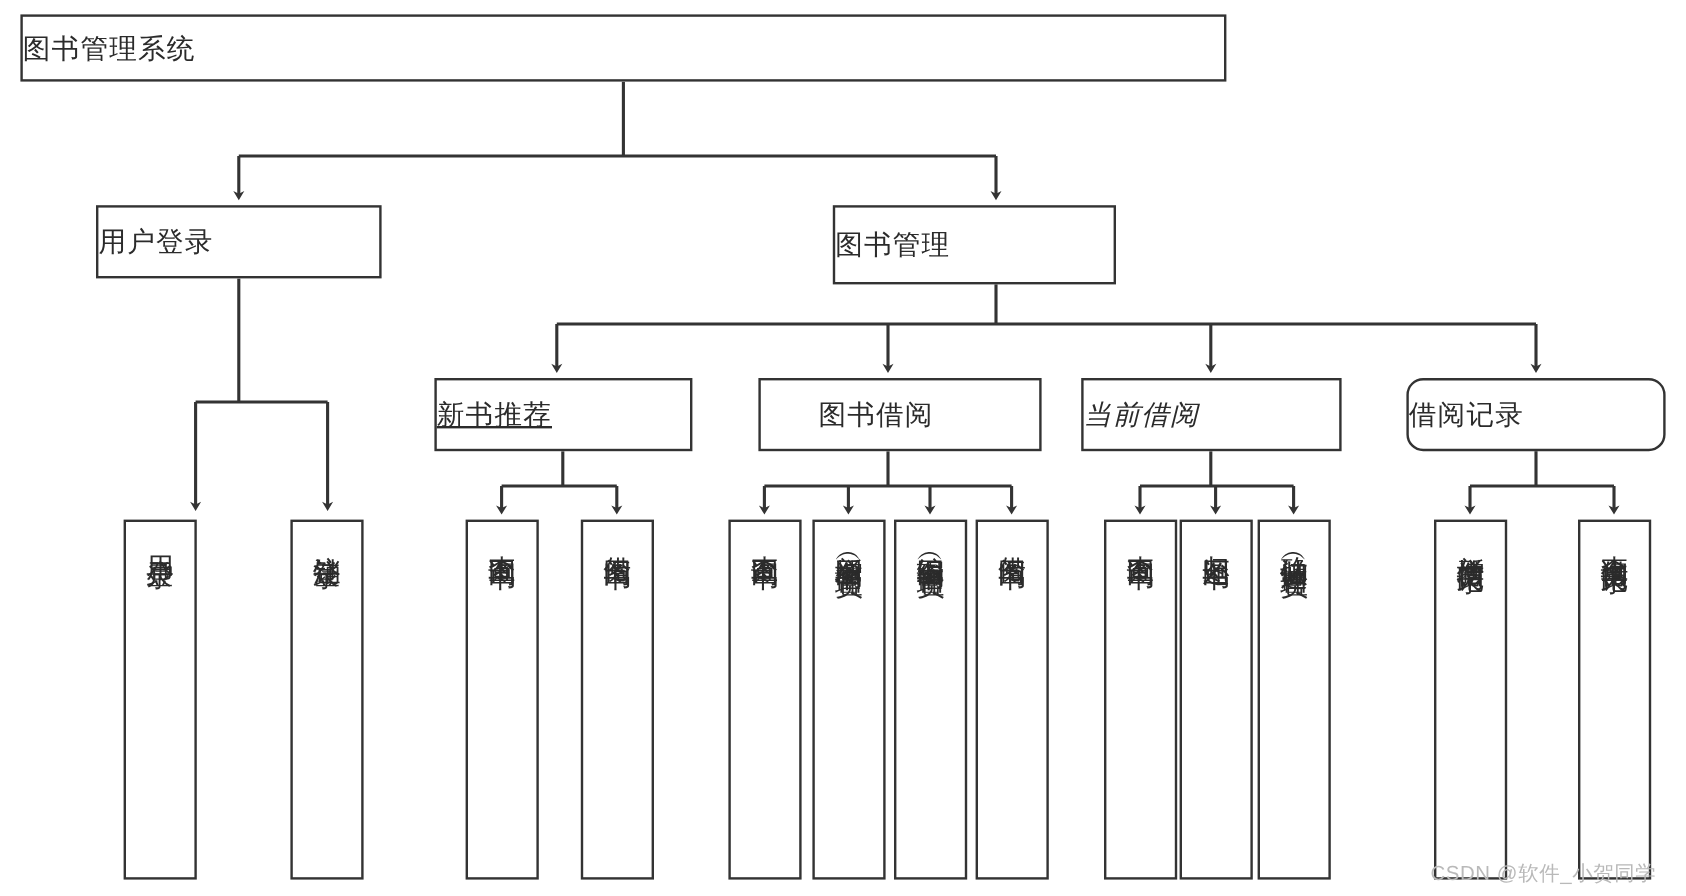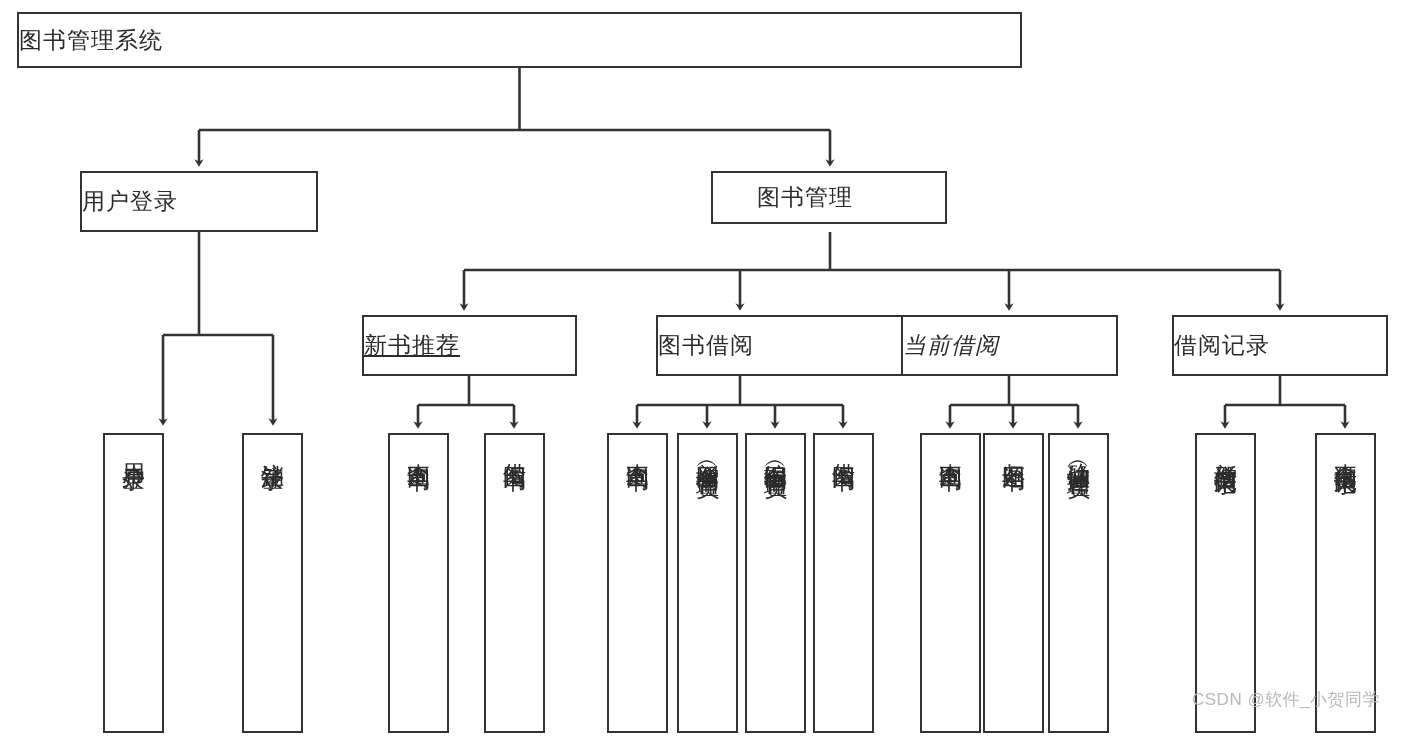--- a/index.html
+++ b/index.html
@@ -117,34 +117,34 @@
     </g>
   </svg>
 
   <div class="node horiz" style="left:17px; top:12px; width:1005px; height:56px;">
     <span>图书管理系统</span>
   </div>
 
   <div class="node horiz" style="left:80px; top:171px; width:238px; height:61px;">
     <span>用户登录</span>
   </div>
-  <div class="node horiz" style="left:711px; top:171px; width:236px; height:53px;padding-left:44px;">
+  <div class="node horiz" style="left:694px; top:171px; width:236px; height:66px;">
     <span>图书管理</span>
   </div>
 
   <div class="node horiz" style="left:362px; top:315px; width:215px; height:61px;text-decoration:underline;">
     <span>新书推荐</span>
   </div>
-  <div class="node horiz" style="left:656px; top:315px; width:260px; height:61px;">
+  <div class="node horiz" style="left:632px; top:315px; width:236px; height:61px;padding-left:48px;">
     <span>图书借阅</span>
   </div>
   <div class="node horiz" style="left:901px; top:315px; width:217px; height:61px;font-style:italic;">
     <span>当前借阅</span>
   </div>
-  <div class="node horiz" style="left:1172px; top:315px; width:216px; height:61px;">
+  <div class="node horiz" style="left:1172px; top:315px; width:216px; height:61px;border-radius:14px;">
     <span>借阅记录</span>
   </div>
 
   <div class="node vert" style="left:103px; top:433px; width:61px; height:300px;">
     <span class="vtext">用户登录</span>
   </div>
   <div class="node vert" style="left:242px; top:433px; width:61px; height:300px;">
     <span class="vtext">注销登录</span>
   </div>
 
@@ -178,15 +178,15 @@
     <span class="vtext">确认归还（管理员）</span>
   </div>
 
   <div class="node vert" style="left:1195px; top:433px; width:61px; height:300px;">
     <span class="vtext">新增借阅记录</span>
   </div>
   <div class="node vert" style="left:1315px; top:433px; width:61px; height:300px;">
     <span class="vtext">查询借阅记录</span>
   </div>
 
-  <div class="watermark" style="left:1192px; top:688px;">CSDN @软件_小贺同学</div>
+  <div class="watermark" style="left:1192px; top:716px;">CSDN @软件_小贺同学</div>
 
 </div>
 
 </body></html>

